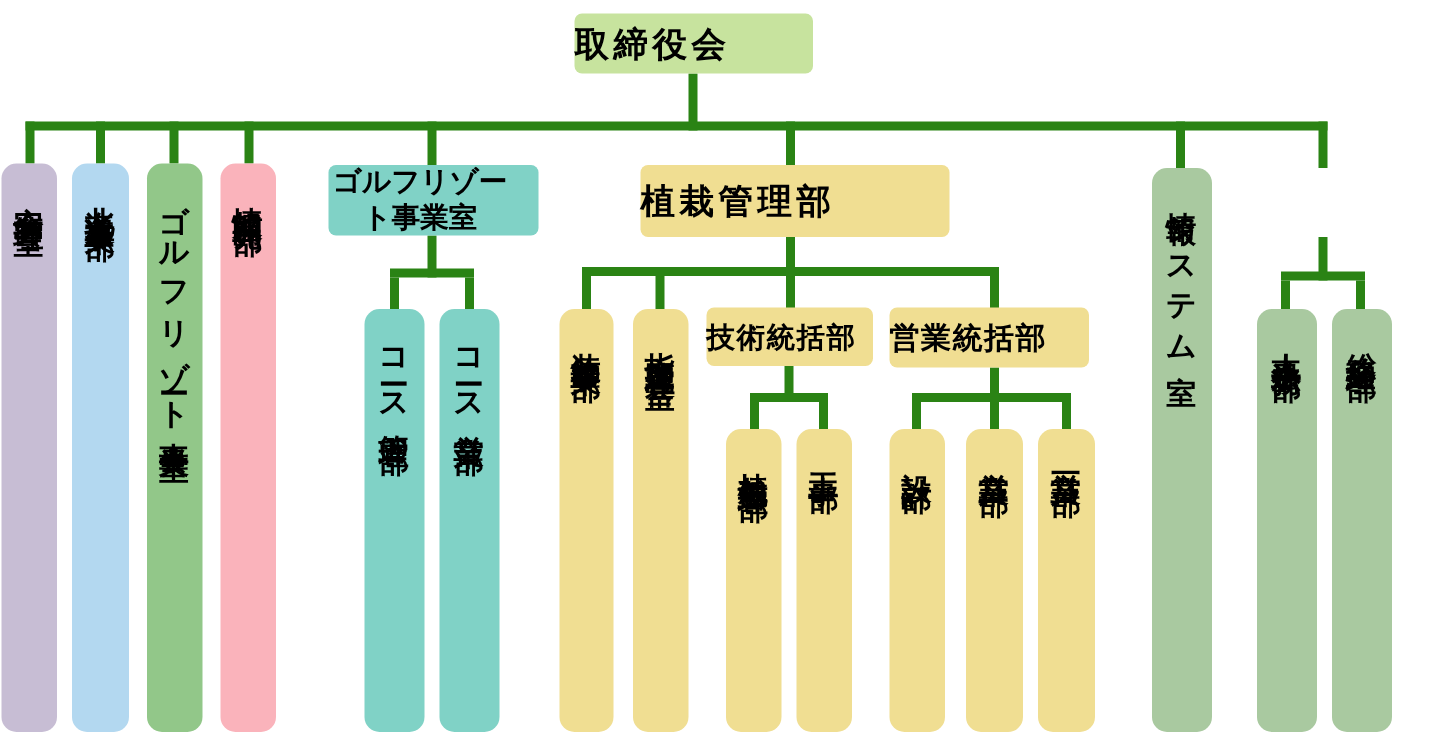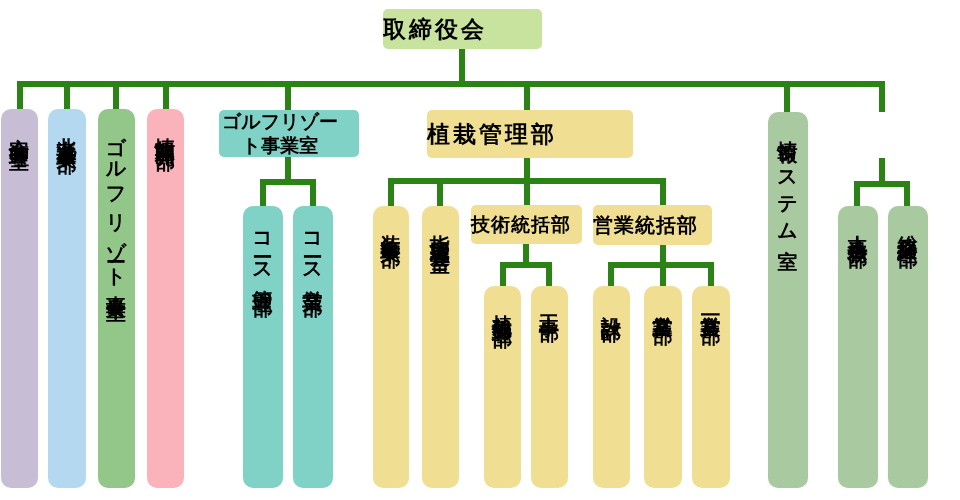--- a/index.html
+++ b/index.html
@@ -81,21 +81,21 @@
   </div>
 
   <div class="hnode c-yel" style="left:427px;top:110px;width:206px;height:48px;font-size:23px;letter-spacing:3px">
     <span>植栽管理部</span>
   </div>
 
   <div class="hnode c-yel" style="left:471px;top:205px;width:111px;height:39px;font-size:19px;letter-spacing:1px">
     <span>技術統括部</span>
   </div>
 
-  <div class="hnode c-yel" style="left:593px;top:205px;width:119px;height:40px;font-size:20px;letter-spacing:1px">
+  <div class="hnode c-yel" style="left:593px;top:205px;width:133px;height:40px;font-size:20px;letter-spacing:1px">
     <span>営業統括部</span>
   </div>
 
 
   <div class="vnode c-lav" style="left:1px;top:109px;width:37px;height:379px">
     <span class="vtxt">安全管理室</span>
   </div>
 
   <div class="vnode c-blue" style="left:48px;top:109px;width:38px;height:379px">
     <span class="vtxt">北海道事業部</span>

